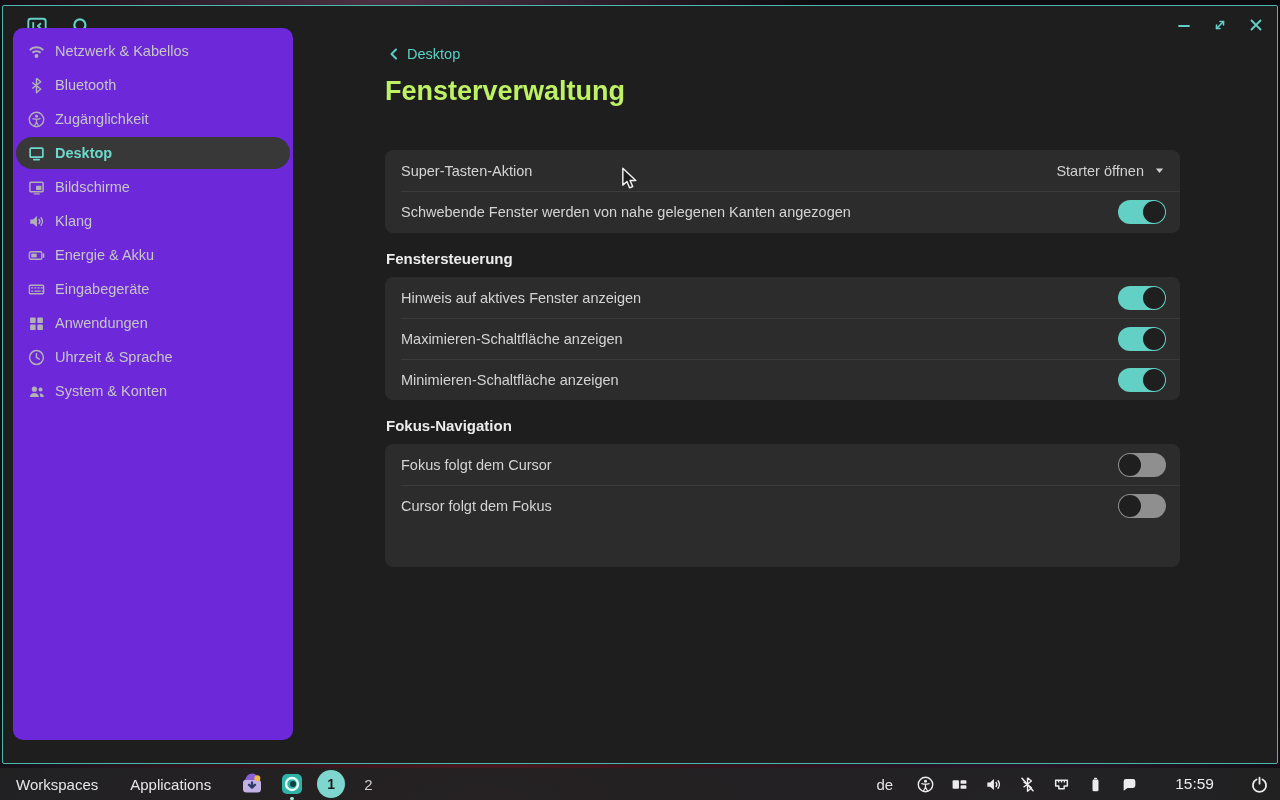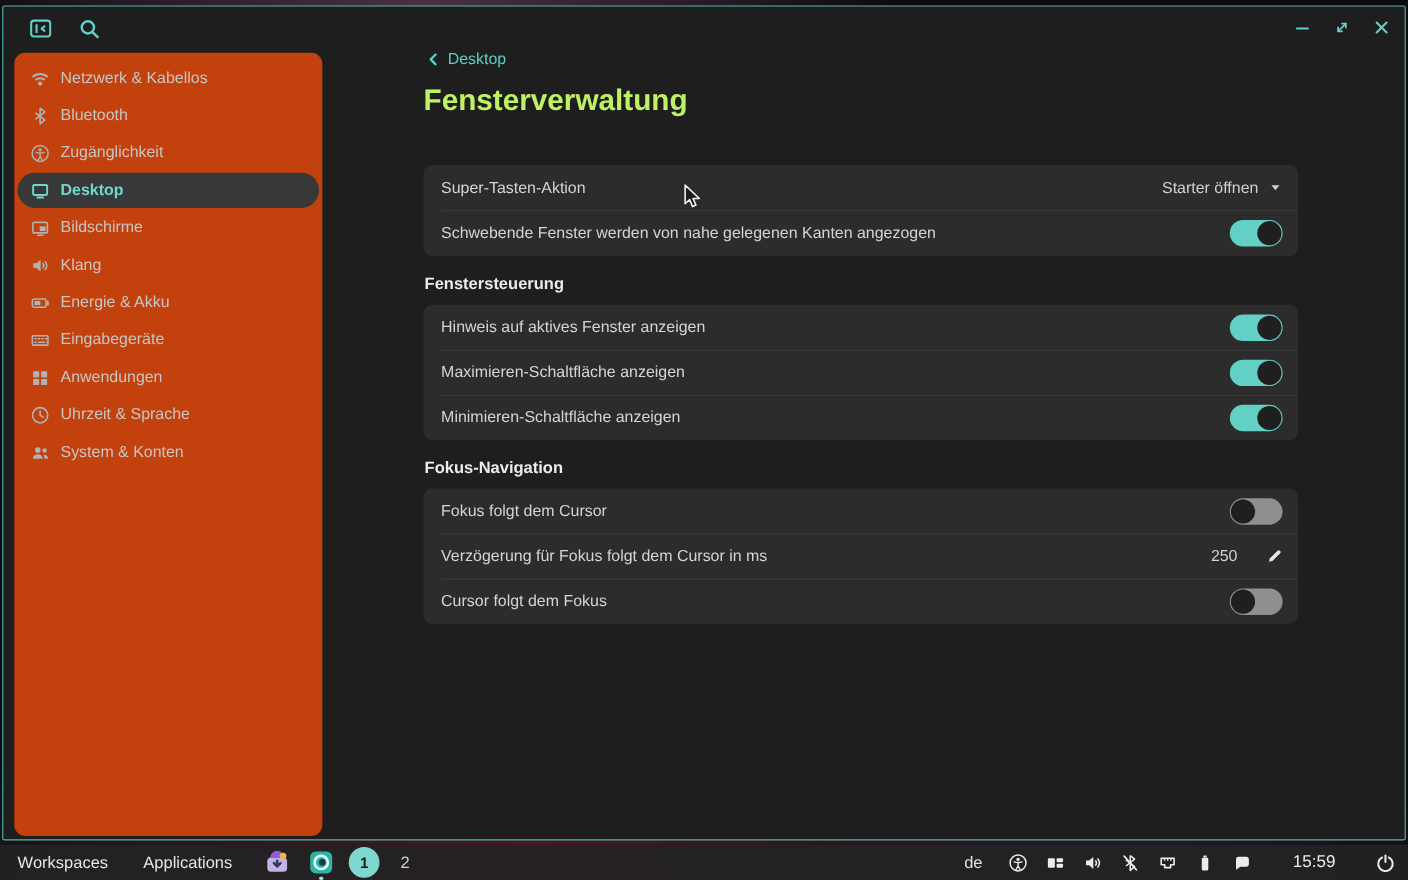--- a/index.html
+++ b/index.html
@@ -19,22 +19,22 @@
     position:absolute; left:2px; top:5px; width:1276px; height:759px;
     background:#1e1e1e; border:1px solid #4fb8ae; border-radius:2px;
   }
   .header-left { position:absolute; left:24px; top:10px; display:flex; gap:24px; color:#63d0c5; }
   .header-left .hicon { width:20px; height:20px; cursor:pointer; }
   .win-controls { position:absolute; right:14px; top:12px; display:flex; gap:22px; color:#63d0c5; }
   .win-controls .wicon { width:14px; height:14px; cursor:pointer; }
 
   
   .sidebar {
-    position:absolute; left:10px; top:42px; width:280px; height:712px;
-    background:#c2410c; border-radius:10px; padding:5px 2px;
+    position:absolute; left:10px; top:22px; width:280px; height:712px;
+    background:#6d28d9; border-radius:10px; padding:5px 2px;
   }
   .side-item {
     height:32px; margin:2px 1px; border-radius:16px; display:flex; align-items:center;
     padding:0 12px; color:#c6c6c6; font-size:14.5px; cursor:pointer;
   }
   .side-item .sicon { width:17px; height:17px; margin-right:10px; color:#b2b2b2; flex:none; display:flex; }
   .side-item.active { background:#383838; color:#6fd8cd; font-weight:700; }
   .side-item.active .sicon { color:#6fd8cd; }
   svg { display:block; width:100%; height:100%; }
 
@@ -309,31 +309,20 @@
     <div class="sec-head sec-head2">Fokus-Navigation</div>
 
     <div class="card card3">
       <div class="row">
         <span class="rlabel">Fokus folgt dem Cursor</span>
         <div class="toggle off">
             <div class="knob"></div>
           </div>
       </div>
       <div class="row">
-        <span class="rlabel">Verzögerung für Fokus folgt dem Cursor in ms</span>
-        <div class="edit-wrap">
-          <span class="evalue">250</span>
-          <span class="eicon">
-            <svg viewBox="0 0 16 16">
-                <path d="M2.8 13.6l.9-3.4 7.4-7.4a1.5 1.5 0 0 1 2.1 0l.4.4a1.5 1.5 0 0 1 0 2.1l-7.4 7.4z" fill="currentColor"></path>
-              </svg>
-          </span>
-        </div>
-      </div>
-      <div class="row">
         <span class="rlabel">Cursor folgt dem Fokus</span>
         <div class="toggle off">
             <div class="knob"></div>
           </div>
       </div>
     </div>
 
   </div>
 </div>
 

